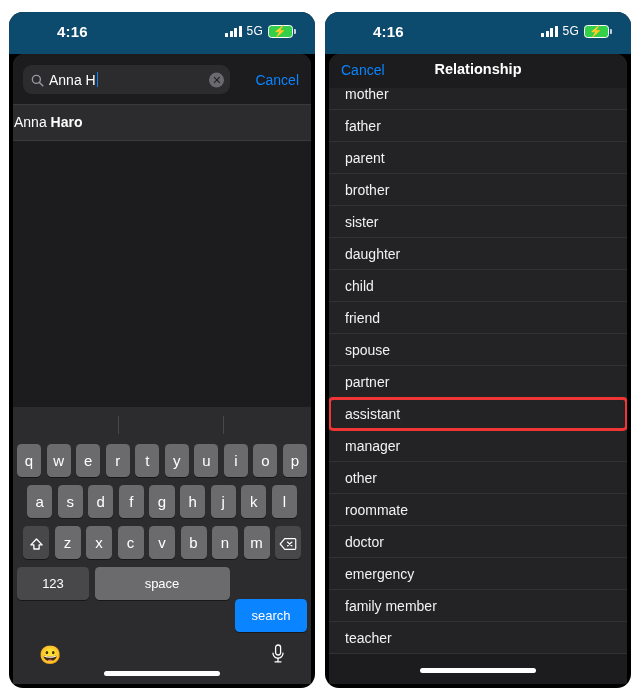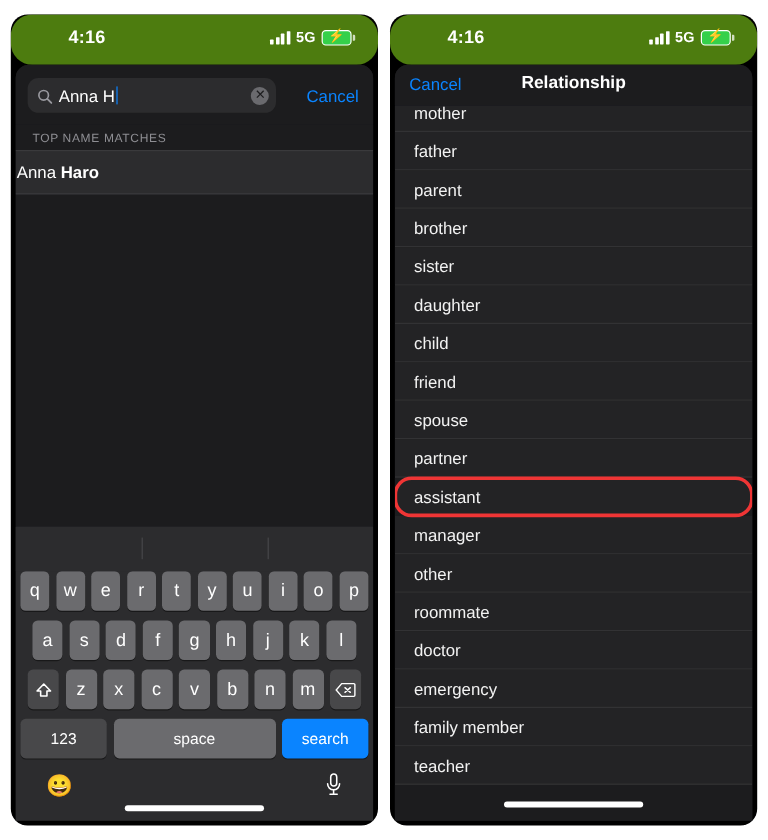--- a/index.html
+++ b/index.html
@@ -21,39 +21,38 @@
     border-radius: 14px;
     overflow: hidden;
   }
   .phone.left  { left: 9px; }
   .phone.right { left: 325px; }
 
   
   .statusbar {
     position: relative;
     height: 42px;
-    background: #4d7c0f;
+    background: #0c4a6e;
     color: #fff;
-    border-radius: 18px;
   }
   .sb-time {
     position: absolute; left: 48px; top: 11px;
     font-size: 15px; font-weight: 600; letter-spacing: .2px;
   }
   .sb-right {
     position: absolute; right: 22px; top: 11px;
     display: flex; align-items: center; gap: 5px; height: 16px;
   }
   .signal { display: flex; align-items: flex-end; gap: 1.5px; height: 11px; }
   .signal i { display: block; width: 3px; background: #fff; border-radius: .5px; }
   .signal i:nth-child(1){ height: 4px; }
   .signal i:nth-child(2){ height: 6px; }
   .signal i:nth-child(3){ height: 8.5px; }
   .signal i:nth-child(4){ height: 11px; }
-  .net { font-size: 12px; font-weight: 700; letter-spacing: .2px; }
+  .net { font-size: 12px; font-weight: 400; letter-spacing: .2px; }
   .battery { position: relative; width: 25px; height: 13px; }
   .battery .shell {
     position: absolute; inset: 0;
     border: 1.2px solid #ffffff; border-radius: 3.5px;
     background: #35d04a;
   }
   .battery .nub {
     position: absolute; right: -3px; top: 4px;
     width: 2px; height: 5px; background: rgba(255,255,255,.75);
     border-radius: 0 1px 1px 0;
@@ -172,21 +171,21 @@
   .kb-row.r3 { padding: 0 4px; }
   .kb-row.r3 .key { width: 26px; }
   .key.mod {
     background: #48484a;
     width: 36px;
   }
   .key.mod svg { vertical-align: middle; }
   .kb-row.r4 { padding: 0 4px; gap: 5.5px; }
   .key.num { background: #48484a; width: 72px; font-size: 13px; }
   .key.space { background: #6b6b6e; flex: 1; font-size: 13px; }
-  .key.go { background: #0a84ff; width: 72px; font-size: 13px; }
+  .key.go { background: #0a84ff; width: 72px; font-size: 13px; margin-top: 32px; }
 
   .kb-bottom {
     position: relative;
     height: 44px;
   }
   .kb-bottom .emoji {
     position: absolute; left: 26px; top: 4px;
     font-size: 18px; color: #fff;
   }
   .kb-bottom .mic {
@@ -231,21 +230,21 @@
     padding-left: 16px;
     font-size: 14px;
     color: #f2f2f2;
     border-bottom: .5px solid #323234;
     background: #232325;
   }
   .li.hl {
     outline: 3px solid #ef3535;
     outline-offset: -2px;
     z-index: 2;
-    border-radius: 14px;
+    border-radius: 4px;
   }
   .right-home {
     position: absolute; left: 50%; transform: translateX(-50%);
     bottom: 11px;
     width: 116px; height: 5px; border-radius: 3px;
     background: #ffffff;
     z-index: 5;
   }
 </style>
 </head>
@@ -283,21 +282,20 @@
               <line x1="9.1" y1="9.1" x2="12.7" y2="12.7" stroke="#98989e" stroke-width="1.6" stroke-linecap="round"></line>
             </svg>
           </span>
           <span class="search-text">Anna H</span>
             <span class="caret"></span>
           <span class="clear-btn">✕</span>
         </div>
         <div class="cancel-link">Cancel</div>
       </div>
 
-      <div class="section-head">TOP NAME MATCHES</div>
 
       <div class="result-row">
         <span>Anna </span><b>Haro</b>
       </div>
 
       <div class="kb">
 
         <div class="predictive">
           <span class="div d1"></span>
           <span class="div d2"></span>

